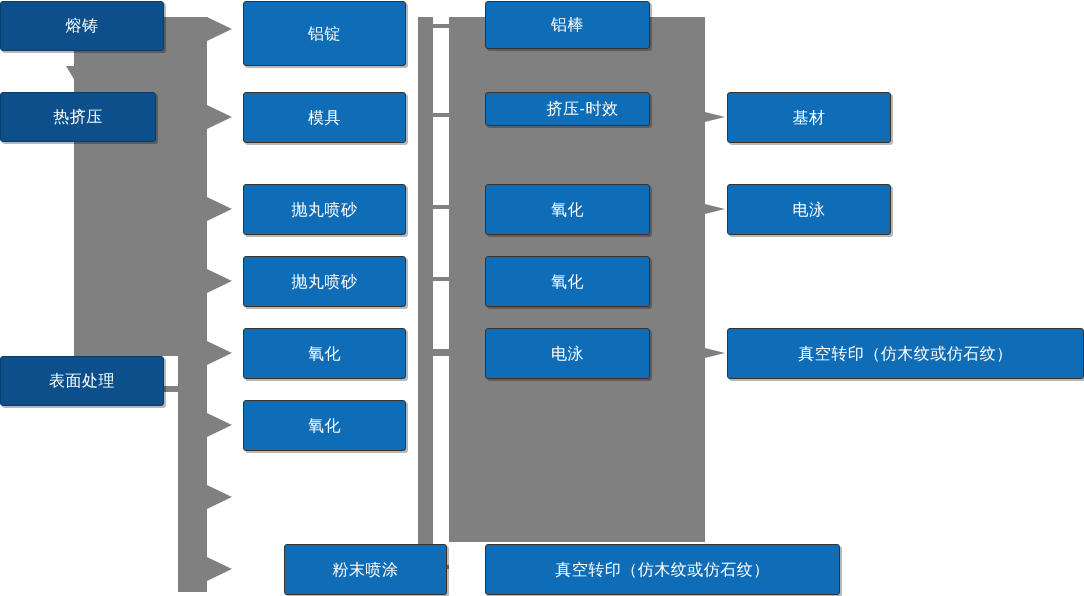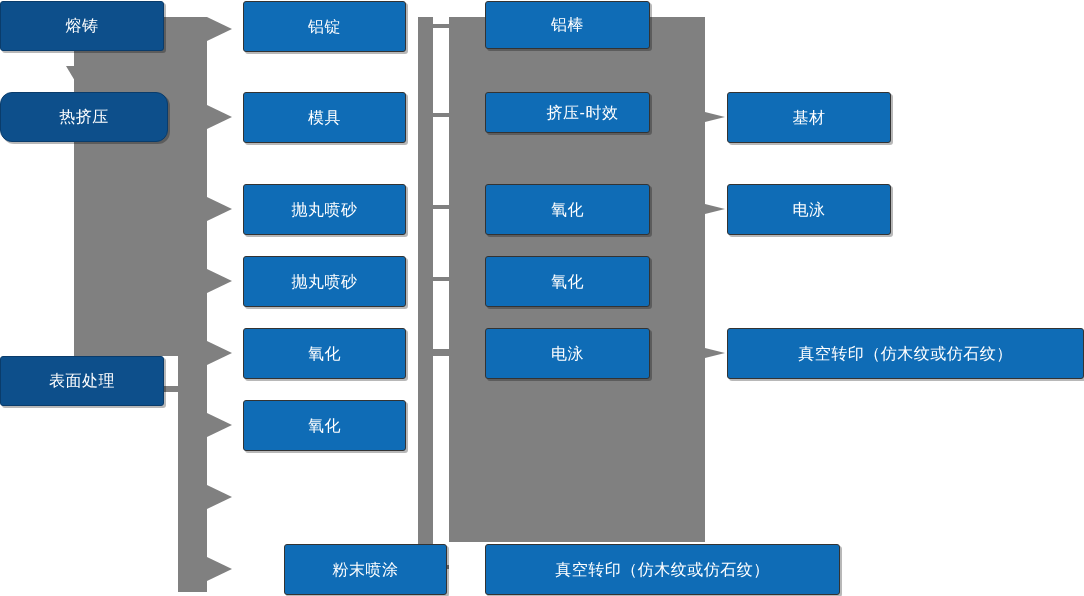--- a/index.html
+++ b/index.html
@@ -74,28 +74,28 @@
     <rect fill="#808080" x="697" y="115" width="18" height="4"></rect>
     <path fill="#808080" d="M705,204 L725,209 L705,214 Z"></path>
     <rect fill="#808080" x="697" y="207" width="18" height="4"></rect>
     <path fill="#808080" d="M705,348 L725,353 L705,358 Z"></path>
     <rect fill="#808080" x="697" y="351" width="18" height="4"></rect>
   </svg>
 
   <div class="node dark" style="left:0px;top:1px;width:164px;height:50px;">
     <span class="lbl">熔铸</span>
   </div>
-  <div class="node dark" style="left:0px;top:92px;width:168px;height:50px;border-radius:12px;">
+  <div class="node dark" style="left:0px;top:92px;width:156px;height:50px;">
     <span class="lbl">热挤压</span>
   </div>
   <div class="node dark" style="left:0px;top:356px;width:164px;height:50px;align-items:center;">
     <span class="lbl">表面处理</span>
   </div>
 
-  <div class="node mid" style="left:243px;top:1px;width:163px;height:51px;">
+  <div class="node mid" style="left:243px;top:1px;width:163px;height:65px;">
     <span class="lbl">铝锭</span>
   </div>
   <div class="node mid" style="left:243px;top:92px;width:163px;height:51px;align-items:center;">
     <span class="lbl">模具</span>
   </div>
   <div class="node mid" style="left:243px;top:184px;width:163px;height:51px;">
     <span class="lbl">抛丸喷砂</span>
   </div>
   <div class="node mid" style="left:243px;top:256px;width:163px;height:51px;">
     <span class="lbl">抛丸喷砂</span>
@@ -106,21 +106,21 @@
   <div class="node mid" style="left:243px;top:400px;width:163px;height:51px;">
     <span class="lbl">氧化</span>
   </div>
   <div class="node mid" style="left:243px;top:544px;width:163px;height:51px;margin-left:41px;">
     <span class="lbl">粉末喷涂</span>
   </div>
 
   <div class="node mid" style="left:485px;top:1px;width:165px;height:48px;">
     <span class="lbl">铝棒</span>
   </div>
-  <div class="node mid" style="left:485px;top:92px;width:165px;height:41px;padding-left:30px;">
+  <div class="node mid" style="left:485px;top:92px;width:165px;height:34px;padding-left:30px;">
     <span class="lbl">挤压-时效</span>
   </div>
   <div class="node mid" style="left:485px;top:184px;width:165px;height:51px;">
     <span class="lbl">氧化</span>
   </div>
   <div class="node mid" style="left:485px;top:256px;width:165px;height:51px;">
     <span class="lbl">氧化</span>
   </div>
   <div class="node mid" style="left:485px;top:328px;width:165px;height:51px;">
     <span class="lbl">电泳</span>

